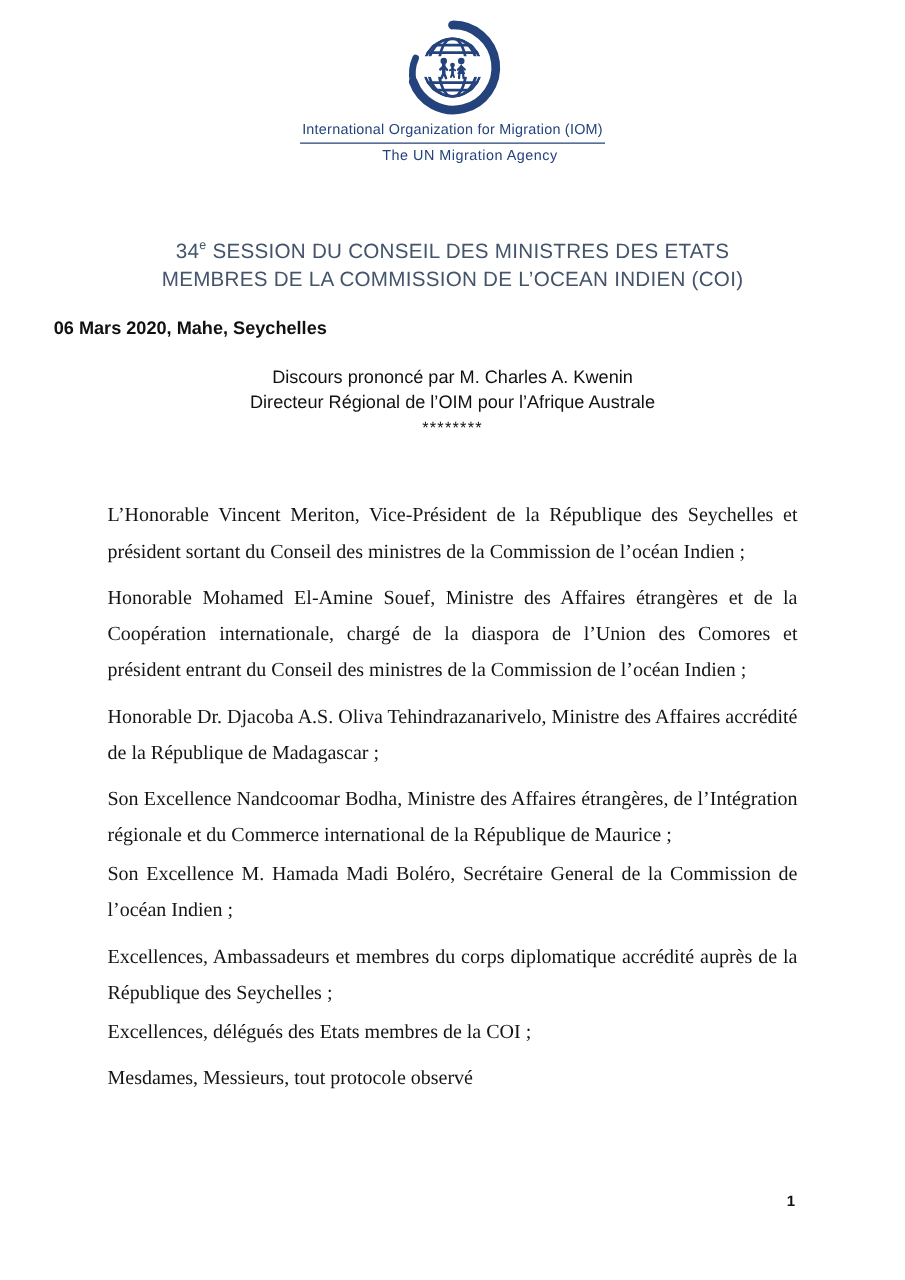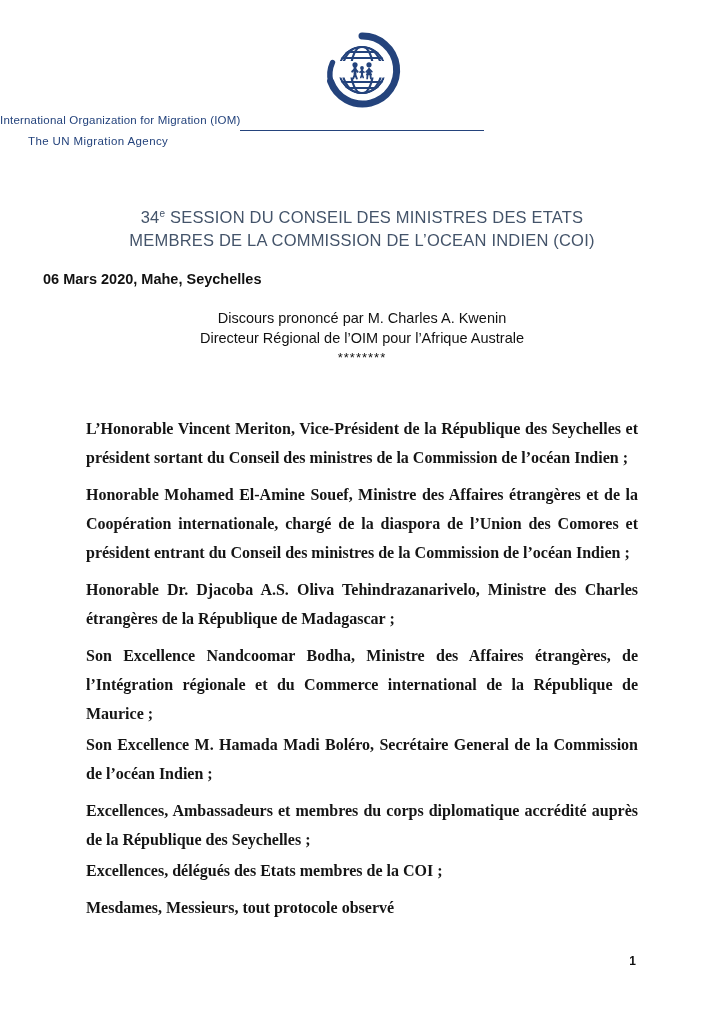--- a/index.html
+++ b/index.html
@@ -7,21 +7,21 @@
     position: relative;
     width: 724px; height: 1024px;
     margin: 0 auto;
     background: #ffffff;
     font-family: "Liberation Serif", serif;
     color: #111;
     overflow: hidden;
     box-shadow: 0 0 6px rgba(0,0,0,.25);
   }
   
-  .header { text-align: left; padding-top: 28px; }
+  .header { text-align: center; padding-top: 12px; }
   .logo { display:block; margin: 0 auto 2px; color: var(--navy, #24437C); }
   .org-name {
     font-family: "Liberation Sans", sans-serif;
     font-size: 11.5px; letter-spacing: .2px;
     color: var(--navy, #24437C);
   }
   .divider {
     width: 244px; height: 1.4px;
     background: var(--navy, #24437C);
     margin: 4px auto 4px;
@@ -62,21 +62,21 @@
   .byline .stars { letter-spacing: 1px; font-size: 13px; }
   
   .doc-body {
     width: 552px;
     margin: 46px auto 0;
     text-align: justify;
     font-size: 16px;
     line-height: 29px;
     color: #151515;
   }
-  .doc-body p { margin: 0 0 8px 0; font-weight: bold; }
+  .doc-body p { margin: 0 0 8px 0; }
   .doc-body p.tight { margin-bottom: 2px; }
   
   .page-number {
     position: absolute;
     right: 88px; bottom: 56px;
     font-family: "Liberation Sans", sans-serif;
     font-weight: bold;
     font-size: 12px;
     color: #111;
   }
@@ -138,21 +138,21 @@
 
   <div class="byline">
     <div>Discours prononcé par M. Charles A. Kwenin</div>
     <div>Directeur Régional de l’OIM pour l’Afrique Australe</div>
     <div class="stars">********</div>
   </div>
 
   <div class="doc-body">
     <p>L’Honorable Vincent Meriton, Vice-Président de la République des Seychelles et président sortant du Conseil des ministres de la Commission de l’océan Indien ;</p>
     <p>Honorable Mohamed El-Amine Souef, Ministre des Affaires étrangères et de la Coopération internationale, chargé de la diaspora de l’Union des Comores et président entrant du Conseil des ministres de la Commission de l’océan Indien ;</p>
-    <p>Honorable Dr. Djacoba A.S. Oliva Tehindrazanarivelo, Ministre des Charles étrangères de la République de Madagascar ;</p>
+    <p>Honorable Dr. Djacoba A.S. Oliva Tehindrazanarivelo, Ministre des Affaires accrédité de la République de Madagascar ;</p>
     <p class="tight">Son Excellence Nandcoomar Bodha, Ministre des Affaires étrangères, de l’Intégration régionale et du Commerce international de la République de Maurice ;</p>
     <p>Son Excellence M. Hamada Madi Boléro, Secrétaire General de la Commission de l’océan Indien ;</p>
     <p class="tight">Excellences, Ambassadeurs et membres du corps diplomatique accrédité auprès de la République des Seychelles ;</p>
     <p>Excellences, délégués des Etats membres de la COI ;</p>
     <p>Mesdames, Messieurs, tout protocole observé</p>
   </div>
 
   <div class="page-number">1</div>
 
 </div>

